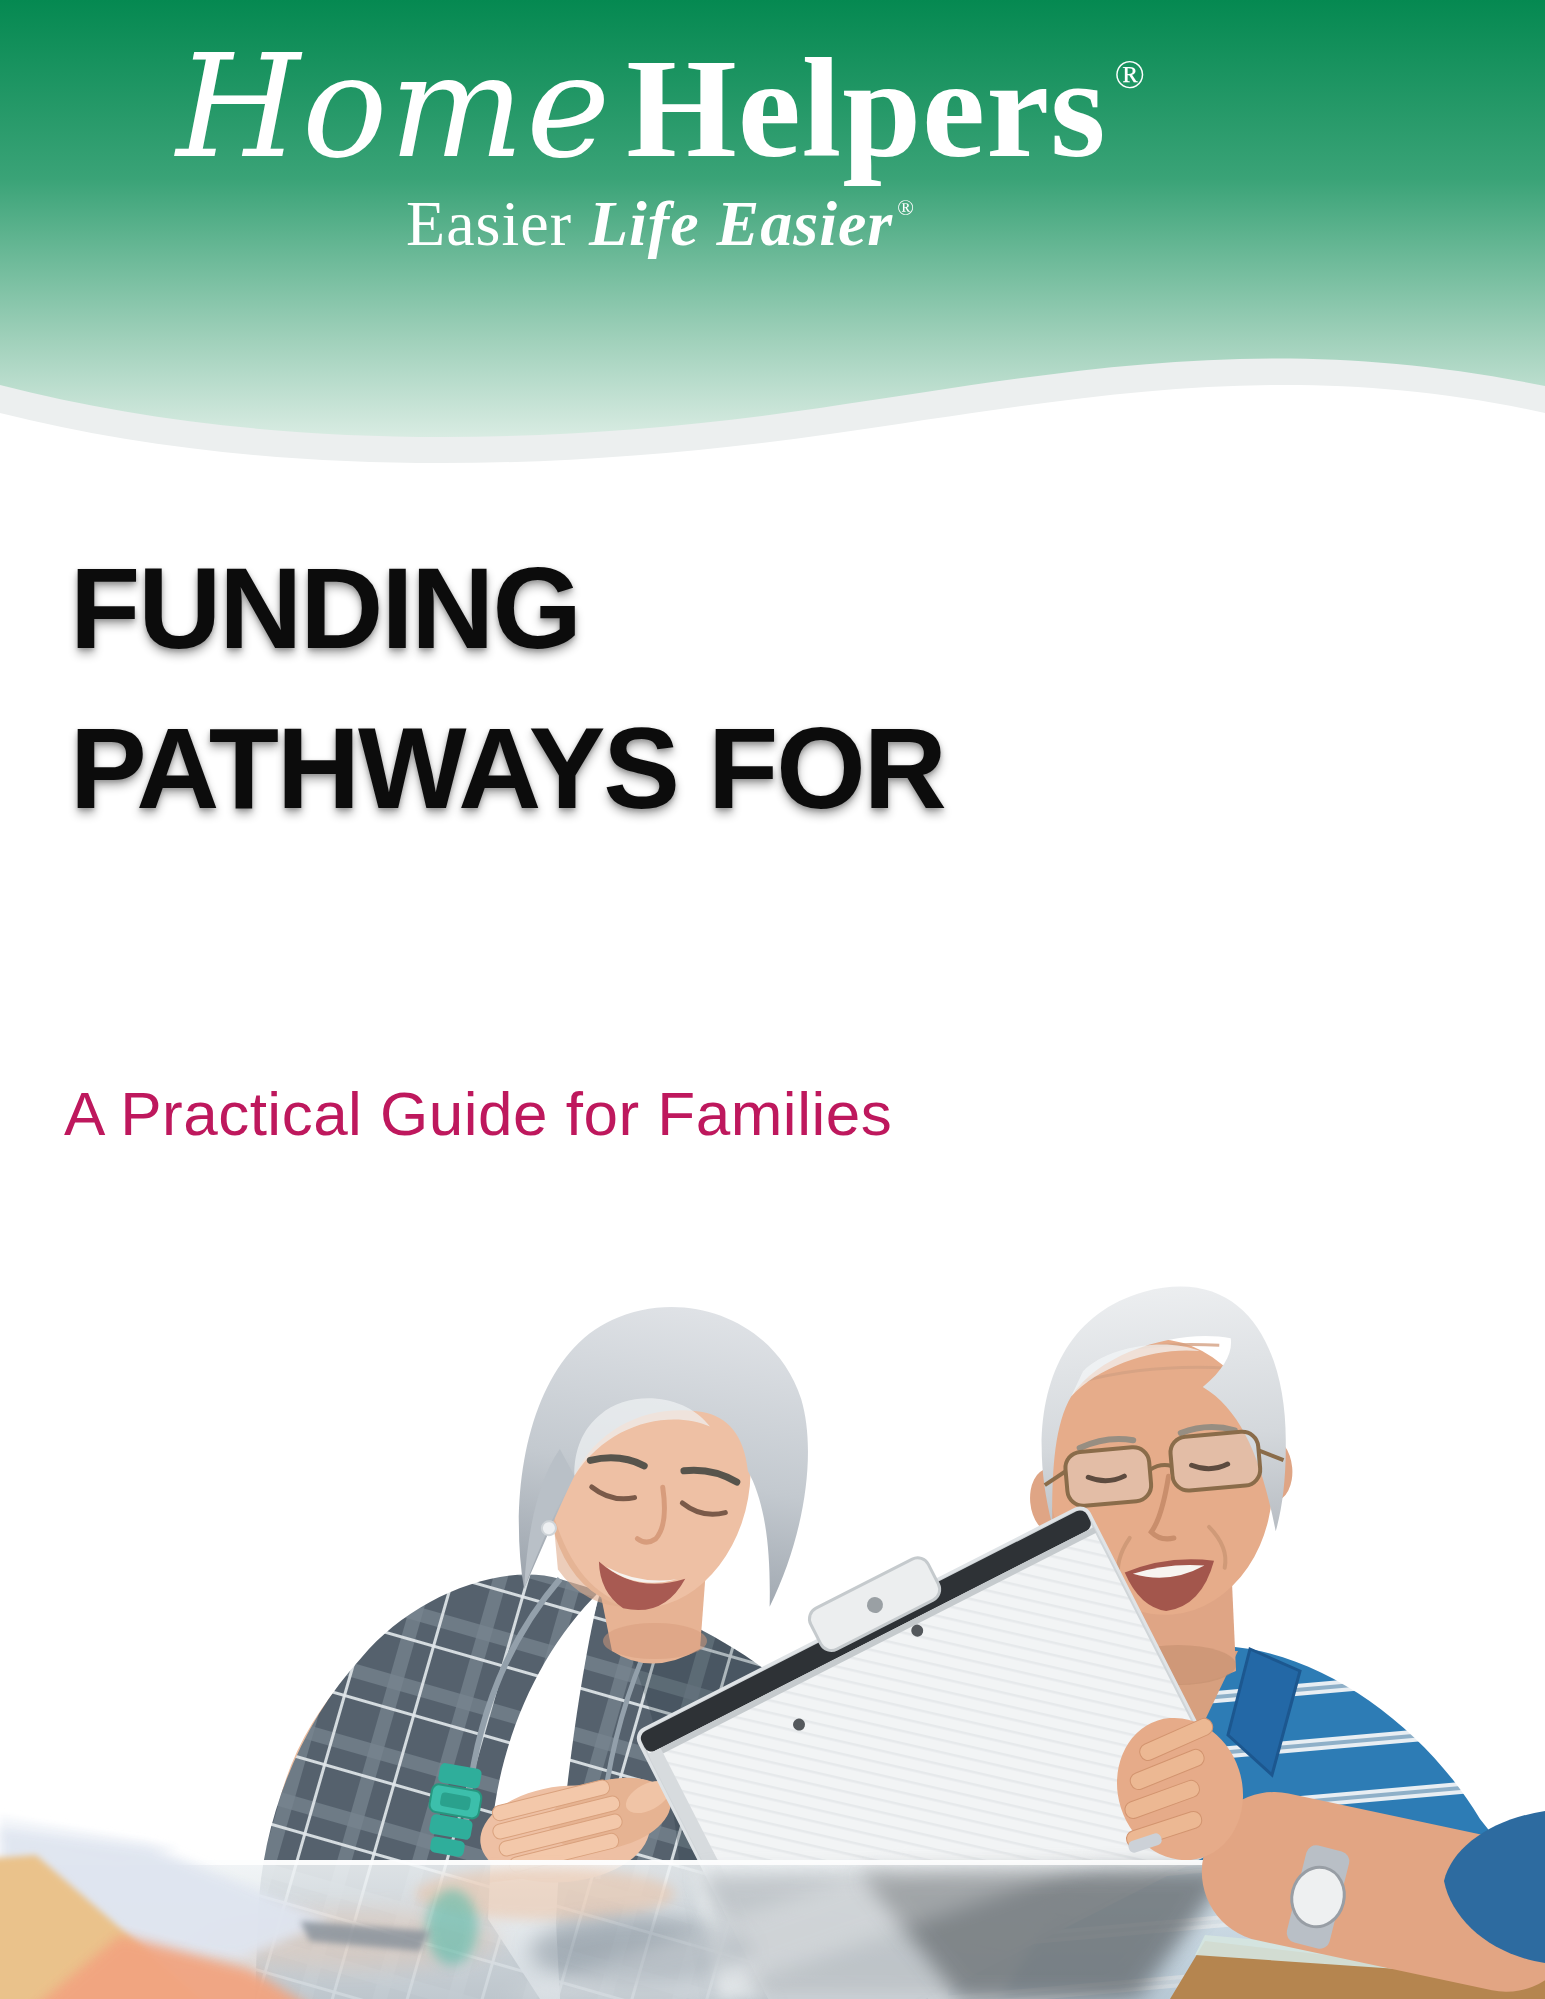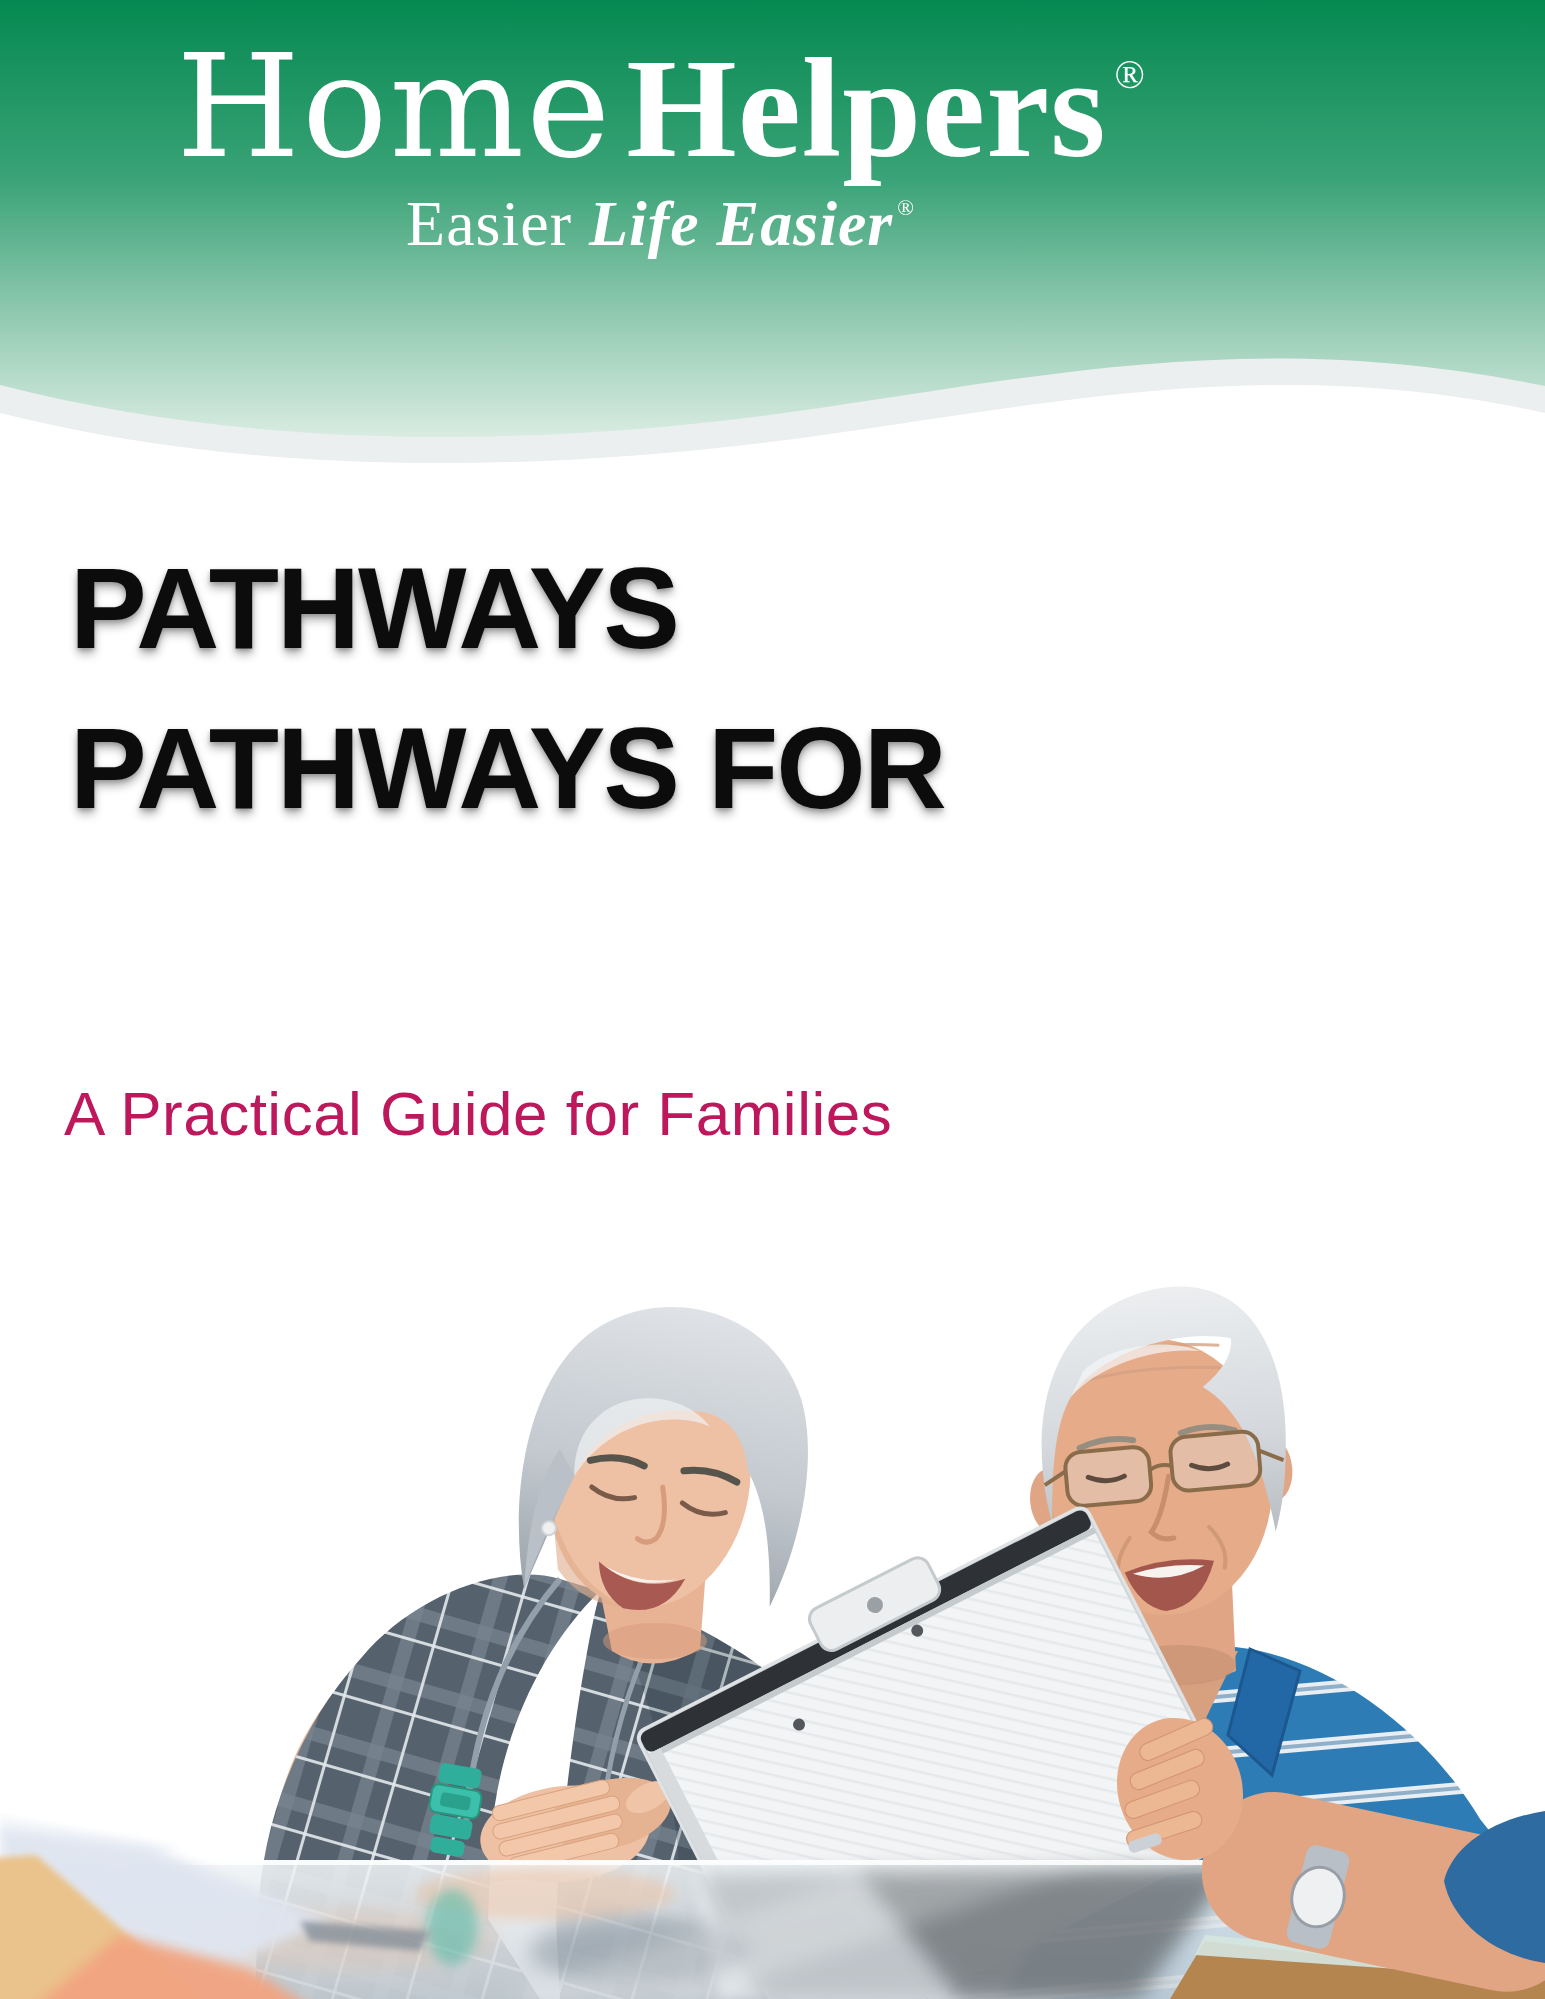--- a/index.html
+++ b/index.html
@@ -3,21 +3,21 @@
 <meta charset="utf-8">
 <style>
   html,body{margin:0;padding:0;background:#ffffff;}
   .page{position:relative;width:1545px;height:1999px;background:#ffffff;overflow:hidden;
         font-family:"Liberation Sans",sans-serif;}
   
   .header-wave{position:absolute;top:0;left:0;width:1545px;height:470px;display:block;}
   .logo-block{position:absolute;top:30px;left:50%;transform:translateX(-50%) translateX(-112px);
               text-align:center;color:#ffffff;white-space:nowrap;}
   .logo-line{font-size:142px;line-height:1.08;}
-  .logo-home{font-family:"DejaVu Serif","Liberation Serif",serif;font-weight:500;
+  .logo-home{font-family:"DejaVu Serif","Liberation Serif",serif;font-style:italic;font-weight:500;
              letter-spacing:2px;margin-right:14px;margin-top:30px;}
   .logo-helpers{font-family:"Liberation Serif",serif;font-weight:600;letter-spacing:1px;}
   .logo-reg{font-family:"Liberation Serif",serif;font-size:40px;vertical-align:68px;margin-left:8px;}
   .tagline{font-family:"Liberation Serif",serif;font-size:64px;margin-top:2px;letter-spacing:1px;}
   .tagline-em{font-weight:bold;font-style:italic;}
   .tagline-reg{font-size:22px;vertical-align:30px;margin-left:4px;}
   
   .title-block{position:absolute;left:70px;top:528px;color:#0c0c0c;font-weight:800;
                font-size:115px;line-height:160px;letter-spacing:-2px;
                text-shadow:0 6px 10px rgba(0,0,0,.30),0 2px 4px rgba(0,0,0,.22);}
@@ -48,21 +48,21 @@
   <div class="logo-block">
     <div class="logo-line">
       <span class="logo-home">Home</span><span class="logo-helpers">Helpers</span><span class="logo-reg">®</span>
     </div>
     <div class="tagline">
       <span>Easier </span><span class="tagline-em">Life Easier</span><span class="tagline-reg">®</span>
     </div>
   </div>
 
   <div class="title-block">
-    <div>PATHWAYS</div>
+    <div>FUNDING</div>
     <div>PATHWAYS FOR</div>
   </div>
   <div class="subtitle">A Practical Guide for Families</div>
 
   <svg class="photo-svg" role="img" viewBox="0 0 1545 820" xmlns="http://www.w3.org/2000/svg" aria-label="Senior couple with gray hair reviewing paperwork on a white clipboard at a reflective glass table; woman in gray plaid vest with teal watch, man in blue striped polo with glasses">
     <defs>
       <linearGradient id="gHairW" x1="0" y1="0" x2="0" y2="1">
         <stop offset="0" stop-color="#dfe2e6"></stop>
           <stop offset="0.55" stop-color="#c3c9cf"></stop>
         <stop offset="1" stop-color="#9aa2ab"></stop>

